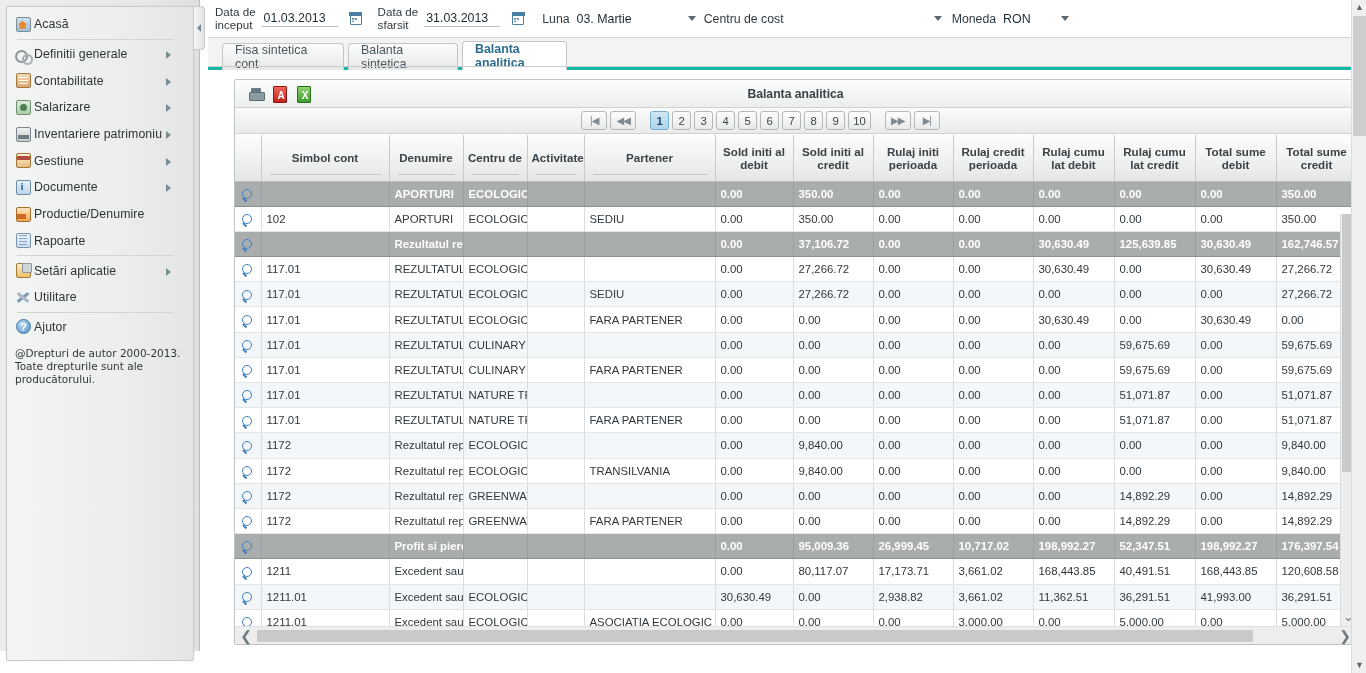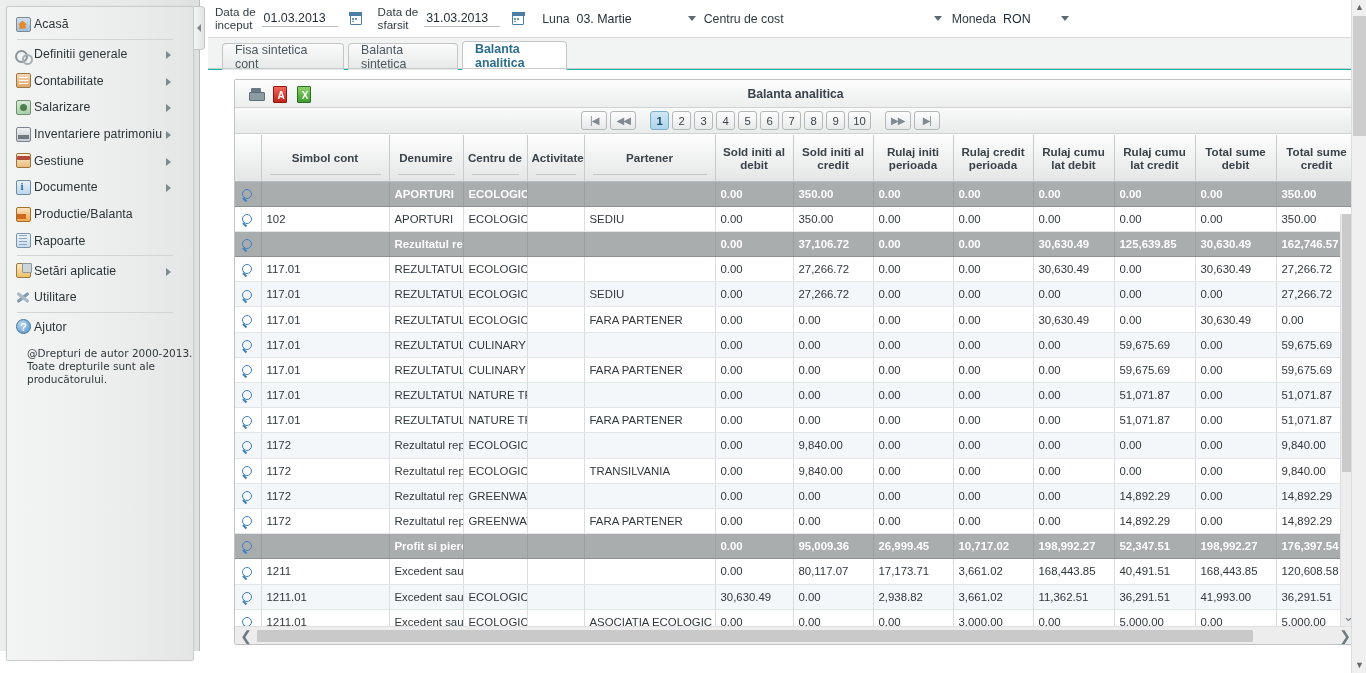--- a/index.html
+++ b/index.html
@@ -45,21 +45,20 @@
     width: 0; height: 0;
     border-left: 5px solid #7d8a8e;
     border-top: 4px solid transparent;
     border-bottom: 4px solid transparent;
   }
   .menu-sep { height: 1px; background: #d2d5d5; margin: 1px 20px 1px 10px; }
   .copyright {
     position: absolute; left: 8px; top: 340px; width: 170px;
     font-size: 10.5px; color: #31383a; line-height: 13px;
     font-family: "DejaVu Sans", sans-serif;
-    margin-left: 12px;
   }
   
   .ic-box { position:absolute; inset:1px; border-radius:2px; border:1px solid #7d8a92; }
   .ic-home .ic-box { background: linear-gradient(#cfe0ef,#9fc0dd); }
   .ic-home:after {
     content:''; position:absolute; left:3px; top:5px; width:9px; height:8px;
     background:#e8892a; clip-path: polygon(50% 0,100% 45%,85% 45%,85% 100%,15% 100%,15% 45%,0 45%);
   }
   .ic-gear .ic-box { background: transparent; border:none; }
   .ic-gear:before { content:''; position:absolute; left:0px; top:4px; width:9px;height:9px;border-radius:50%;
@@ -153,21 +152,21 @@
   .caret {
     display:inline-block; width:0;height:0;margin-left:10px;
     border-top:5px solid #5b6a72; border-left:4.5px solid transparent; border-right:4.5px solid transparent;
     vertical-align: middle;
   }
 
   
   .tabs {
     position:absolute; left:0; top:38px; width:1149px; height:32px;
     background:#f2f3f3;
-    border-bottom: 2px solid #14b8a6;
+    border-bottom: 4px solid #14b8a6;
   }
   .tab {
     position:absolute; top:5px; height:27px;
     border:1px solid #c3c6c6; border-bottom:none;
     border-radius:4px 4px 0 0;
     background: linear-gradient(#fbfbfb,#e6e8e8);
     display:flex;align-items:center;justify-content:center;
     font-size:12.4px; color:#4a575e;
     padding:0 12px;
   }
@@ -352,21 +351,21 @@
             <span class="ic ic-doc">
               <span class="ic-box"></span>
             </span>
             <span class="lbl">Documente</span>
             <span class="arrow"></span>
           </div>
           <div class="menu-item">
             <span class="ic ic-prod">
               <span class="ic-box"></span>
             </span>
-            <span class="lbl">Productie/Balanta</span>
+            <span class="lbl">Productie/Denumire</span>
           </div>
           <div class="menu-item">
             <span class="ic ic-rap">
               <span class="ic-box"></span>
             </span>
             <span class="lbl">Rapoarte</span>
           </div>
           <div class="menu-sep"></div>
           <div class="menu-item">
             <span class="ic ic-set">

